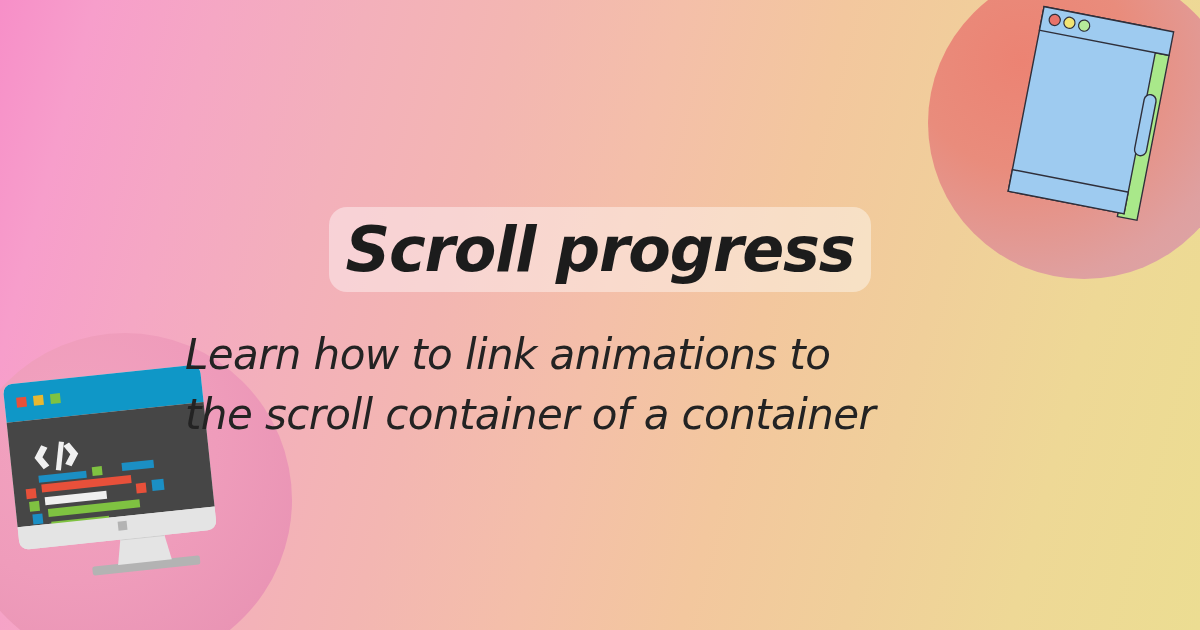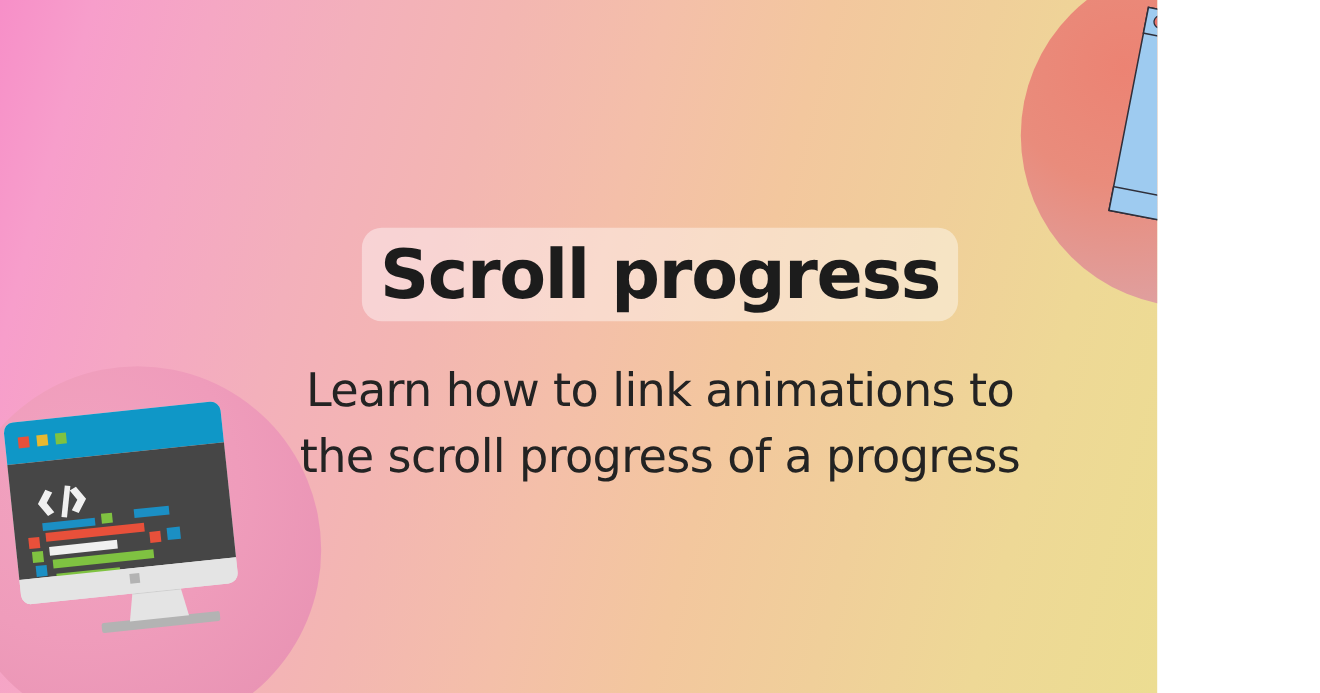--- a/index.html
+++ b/index.html
@@ -8,35 +8,36 @@
   }
   body {
     width: 1200px;
     height: 630px;
     overflow: hidden;
     font-family: "Liberation Sans", sans-serif;
   }
 
   .canvas {
     position: relative;
-    width: 1052px;
+    width: 1200px;
     height: 630px;
     overflow: hidden;
     background:
       linear-gradient(105deg,
         #f78fc8 0%,
         #f79ecb 7%,
         #f5a7c4 16%,
         #f3b0bb 27%,
         #f3b6b2 38%,
         #f4bfa9 50%,
         #f3c79e 62%,
         #f0cf9a 74%,
         #eed896 86%,
         #ecdd92 100%);
+    font-style: italic;
   }
 
   
   .blob {
     position: absolute;
     border-radius: 50%;
   }
   .blob-coral {
     width: 312px;
     height: 312px;
@@ -82,21 +83,20 @@
     background-color: rgba(255, 255, 255, 0.42);
     border-radius: 18px;
     padding: 6px 16px;
     box-decoration-break: clone;
     -webkit-box-decoration-break: clone;
   }
 
   .subtitle {
     margin: 34px 0 0 0;
     width: 830px;
-    text-align: center;
     font-family: "DejaVu Sans", sans-serif;
     font-size: 42px;
     font-weight: 400;
     line-height: 1.42;
     letter-spacing: -0.6px;
     color: #232323;
   }
 
   
   .browser-window {
@@ -193,16 +193,16 @@
         <rect x="42" y="149" width="58" height="8" fill="#7fc241"></rect>
       </g>
 
       <path d="M8 151 L206 151 L206 165 a9 9 0 0 1 -9 9 L17 174 a9 9 0 0 1 -9 -9 Z" fill="#e4e4e4"></path>
       <rect x="108" y="156" width="9" height="9" fill="#b3b3b3"></rect>
     </svg>
   </div>
 
   <div class="content">
     <h1 class="title"><span class="hl">Scroll progress</span><br></h1>
-    <p class="subtitle"><span>Learn how to link animations to</span><br><span>the scroll progress of a progress</span></p>
+    <p class="subtitle"><span>Learn how to link animations to</span><br><span>the scroll container of a container</span></p>
   </div>
 
 </div>
 
 </body></html>

